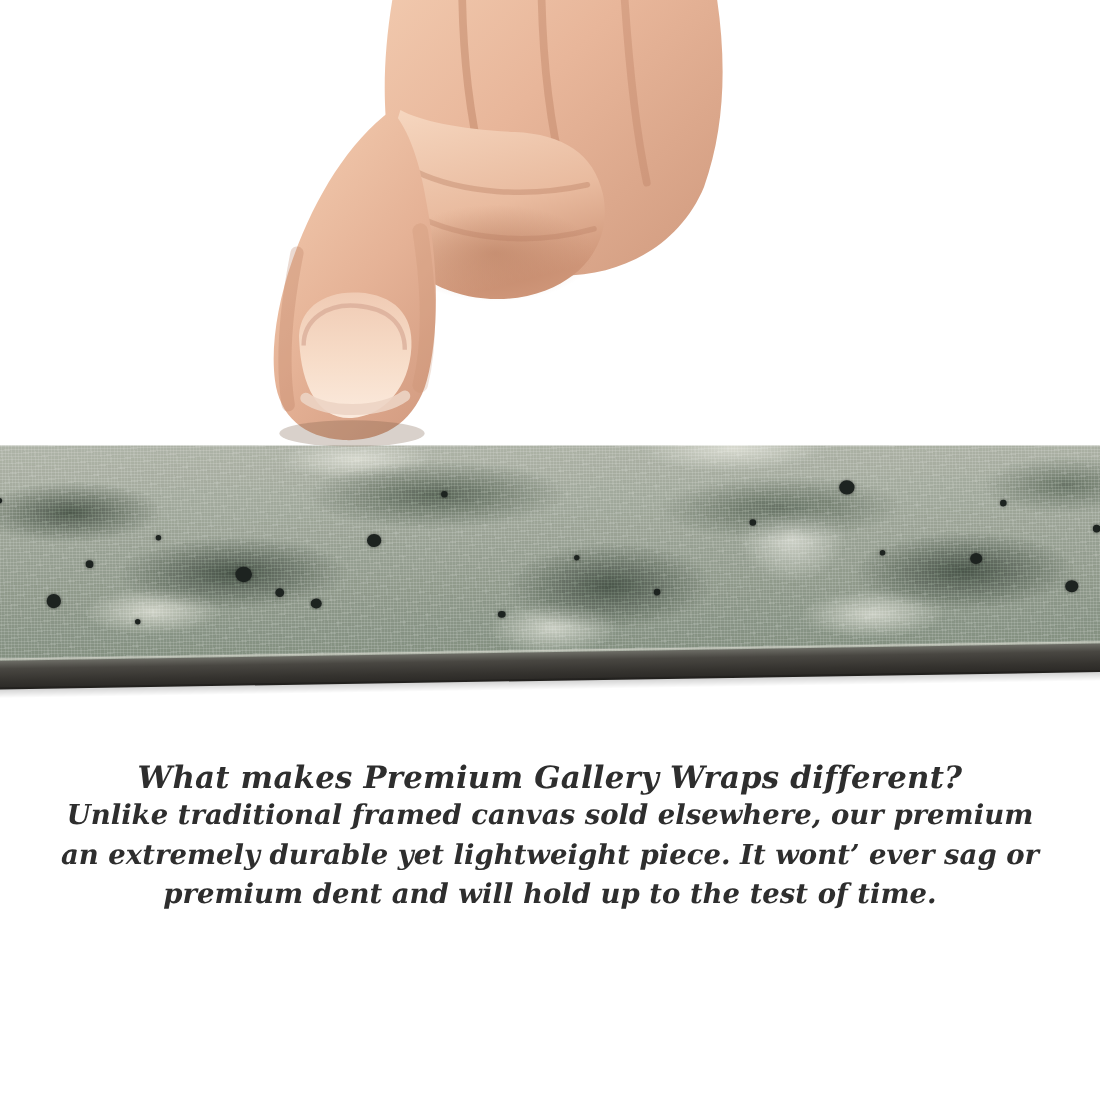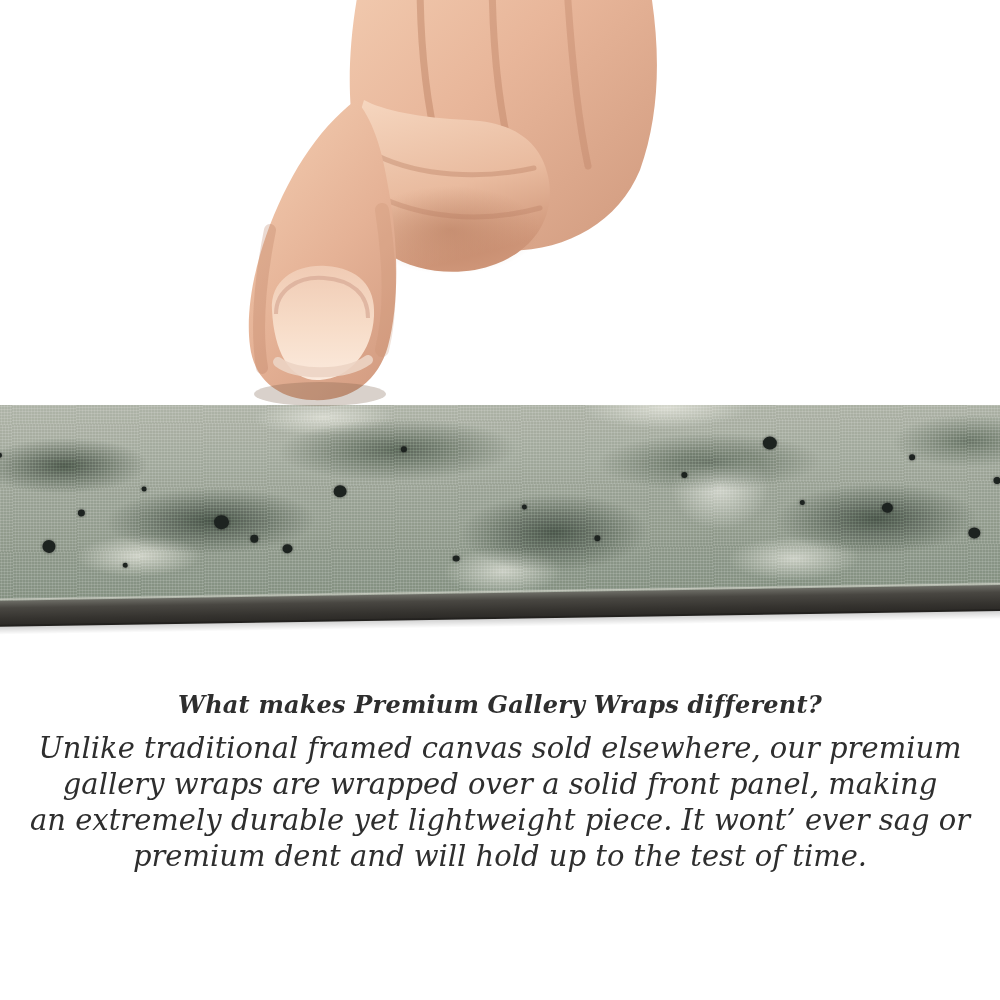--- a/index.html
+++ b/index.html
@@ -137,29 +137,28 @@
     position: absolute;
     left: 0;
     top: 690px;
     width: 1000px;
     text-align: center;
     color: #2e2e2e;
     font-family: "DejaVu Serif", serif;
     font-style: italic;
   }
   .caption-title {
-    font-size: 24px;
+    font-size: 28px;
     font-weight: 700;
     letter-spacing: 0.2px;
-    margin-bottom: 11px;
   }
   .caption-line {
-    font-size: 29px;
+    font-size: 25px;
     line-height: 36px;
-    font-weight: 400;
+    font-weight: 700;
   }
   .caption-line.last {
     margin-top: 7px;
   }
 </style>
 </head>
 <body>
 
 <div class="stage">
 
@@ -252,18 +251,17 @@
       <path d="M156 334 C156 310 178 296 204 298 C232 300 248 314 248 338" stroke="rgba(215,170,150,0.7)" stroke-width="4" fill="none"></path>
       <path d="M158 382 C176 396 226 396 248 380" stroke="rgba(236,212,196,0.9)" stroke-width="10" fill="none" stroke-linecap="round"></path>
 
       <ellipse cx="200" cy="414" rx="66" ry="12" fill="rgba(120,90,70,0.28)"></ellipse>
     </svg>
   </div>
 
   <div class="caption">
     <div class="caption-title">What makes Premium Gallery Wraps different?</div>
     <div class="caption-line">Unlike traditional framed canvas sold elsewhere, our premium</div>
-    <div class="caption-line">gallery wraps are wrapped over a solid front panel, making</div>
     <div class="caption-line">an extremely durable yet lightweight piece. It wont’ ever sag or</div>
     <div class="caption-line">premium dent and will hold up to the test of time.</div>
   </div>
 
 </div>
 
 </body></html>

